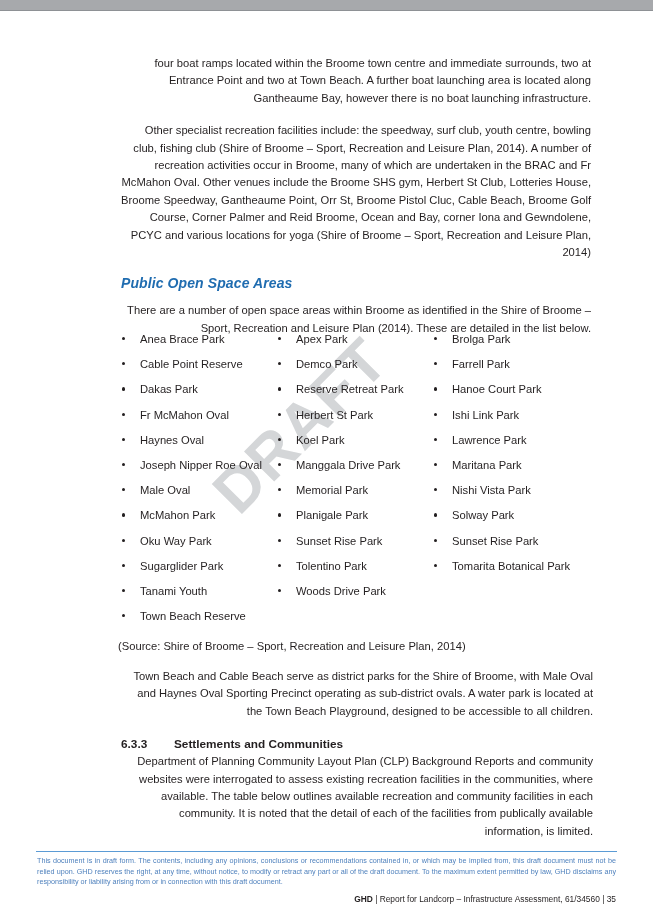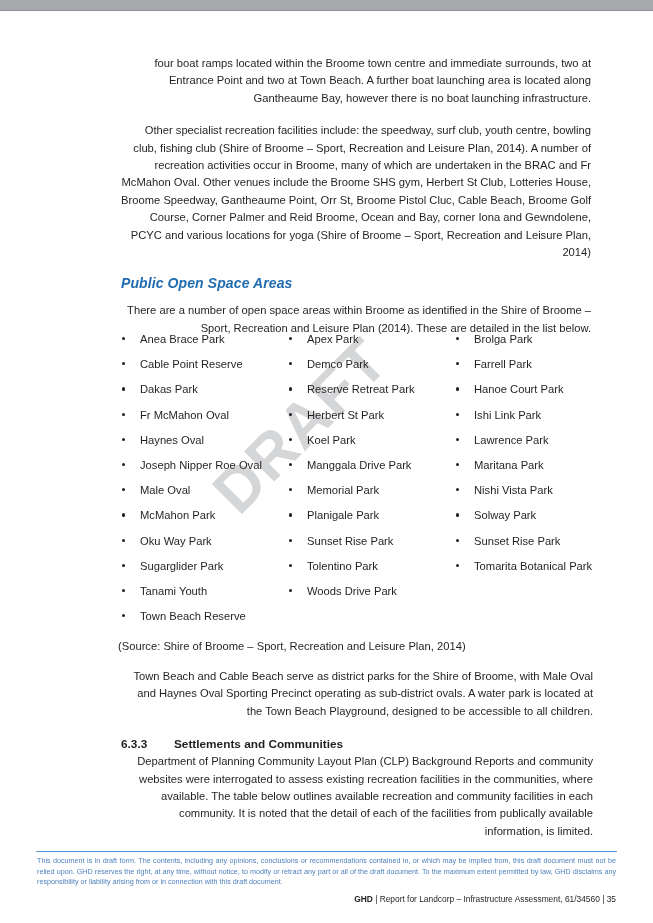--- a/index.html
+++ b/index.html
@@ -56,21 +56,20 @@
     color: #1f6cb0;
     letter-spacing: 0.1px;
   }
   .list-block {
     position: absolute;
     top: 332px;
     left: 118px;
     width: 500px;
     display: flex;
     flex-direction: row;
-    gap: 11px;
   }
   .list-col {
     width: 156px;
   }
   .list-col ul {
     list-style: none;
     margin: 0;
     padding: 0;
   }
   .list-col li {

